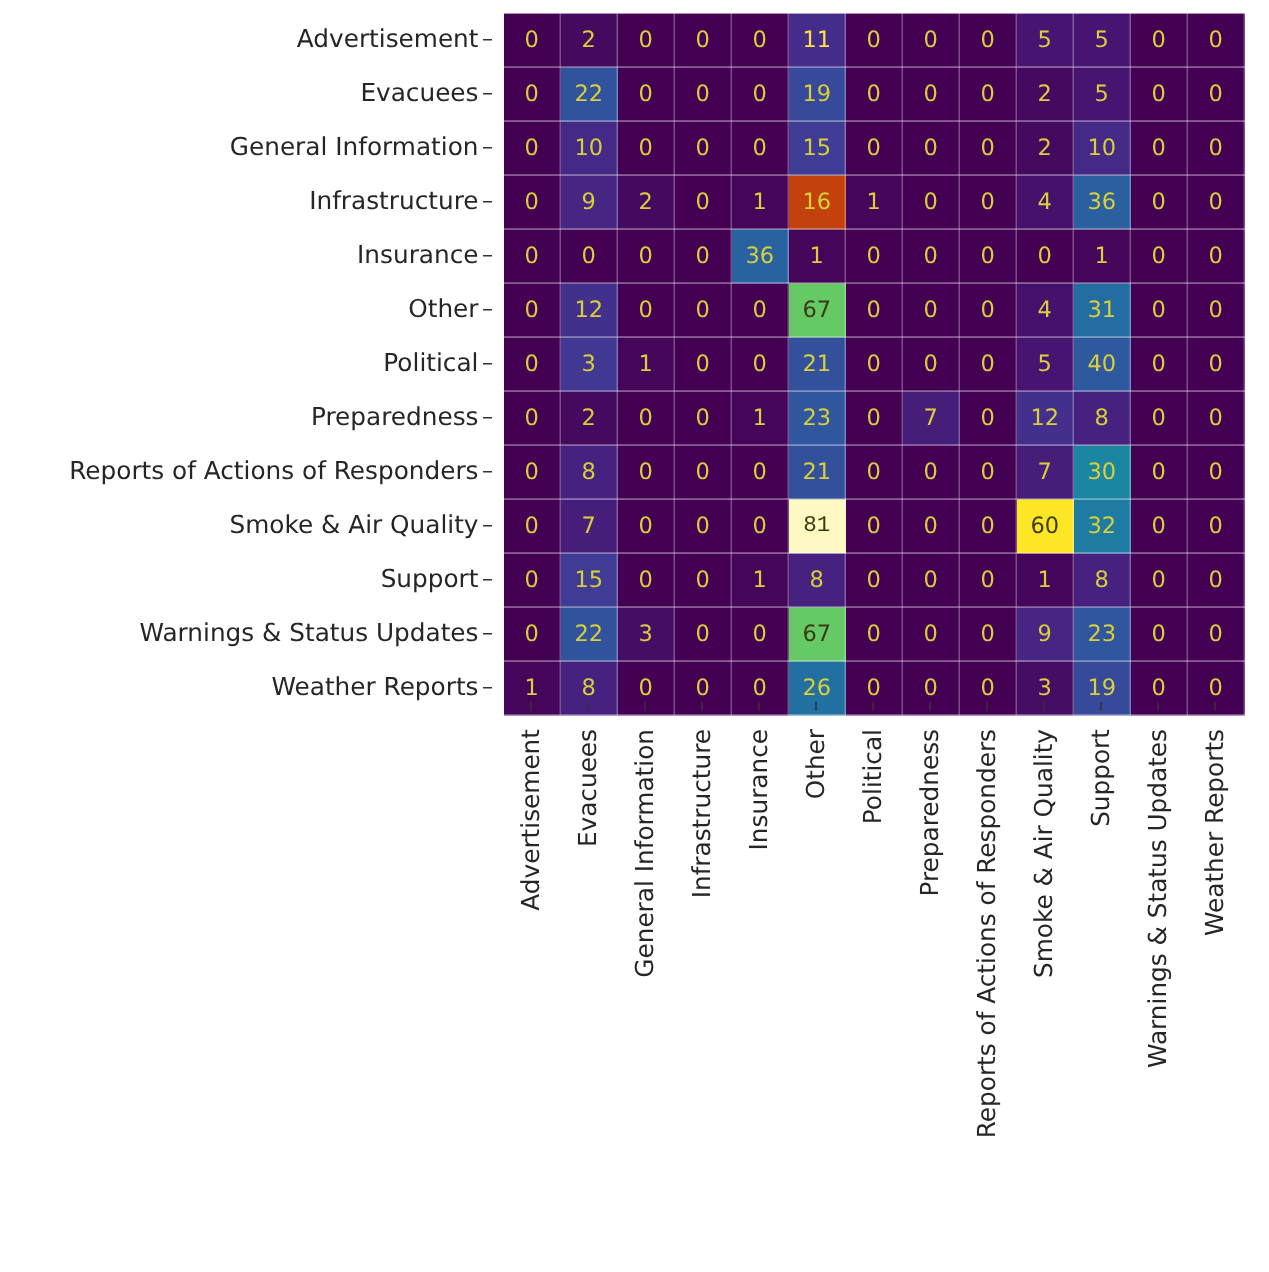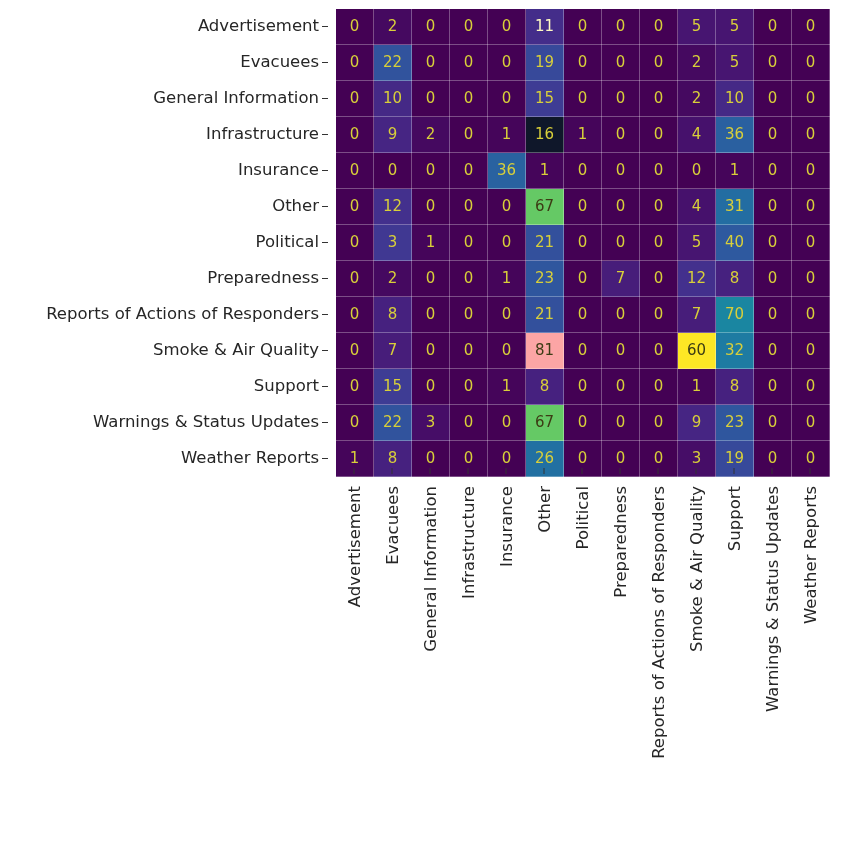--- a/index.html
+++ b/index.html
@@ -133,21 +133,21 @@
 
   <div class="heatmap-wrap">
     <table class="heatmap">
       <tbody>
           <tr>
             <td class="cell" style="background: rgb(68, 1, 84); color: rgb(216, 207, 58);">0</td>
             <td class="cell" style="background: rgb(69, 9, 96); color: rgb(216, 207, 58);">2</td>
             <td class="cell" style="background: rgb(68, 1, 84); color: rgb(216, 207, 58);">0</td>
             <td class="cell" style="background: rgb(68, 1, 84); color: rgb(216, 207, 58);">0</td>
             <td class="cell" style="background: rgb(68, 1, 84); color: rgb(216, 207, 58);">0</td>
-            <td class="cell" style="background: rgb(68, 45, 138); color: #fef9c3;">11</td>
+            <td class="cell" style="background: rgb(68, 45, 138); color: #fde047;">11</td>
             <td class="cell" style="background: rgb(68, 1, 84); color: rgb(216, 207, 58);">0</td>
             <td class="cell" style="background: rgb(68, 1, 84); color: rgb(216, 207, 58);">0</td>
             <td class="cell" style="background: rgb(68, 1, 84); color: rgb(216, 207, 58);">0</td>
             <td class="cell" style="background: rgb(71, 21, 113); color: rgb(216, 207, 58);">5</td>
             <td class="cell" style="background: rgb(71, 21, 113); color: rgb(216, 207, 58);">5</td>
             <td class="cell" style="background: rgb(68, 1, 84); color: rgb(216, 207, 58);">0</td>
             <td class="cell" style="background: rgb(68, 1, 84); color: rgb(216, 207, 58);">0</td>
           </tr>
           <tr>
             <td class="cell" style="background: rgb(68, 1, 84); color: rgb(216, 207, 58);">0</td>
@@ -178,21 +178,21 @@
             <td class="cell" style="background: rgb(69, 41, 134); color: rgb(216, 207, 58);">10</td>
             <td class="cell" style="background: rgb(68, 1, 84); color: rgb(216, 207, 58);">0</td>
             <td class="cell" style="background: rgb(68, 1, 84); color: rgb(216, 207, 58);">0</td>
           </tr>
           <tr>
             <td class="cell" style="background: rgb(68, 1, 84); color: rgb(216, 207, 58);">0</td>
             <td class="cell" style="background: rgb(70, 37, 131); color: rgb(216, 207, 58);">9</td>
             <td class="cell" style="background: rgb(69, 9, 96); color: rgb(216, 207, 58);">2</td>
             <td class="cell" style="background: rgb(68, 1, 84); color: rgb(216, 207, 58);">0</td>
             <td class="cell" style="background: rgb(69, 5, 90); color: rgb(216, 207, 58);">1</td>
-            <td class="cell" style="background: #0f172a; color: rgb(216, 207, 58);">16</td>
+            <td class="cell" style="background: #c2410c; color: rgb(216, 207, 58);">16</td>
             <td class="cell" style="background: rgb(69, 5, 90); color: rgb(216, 207, 58);">1</td>
             <td class="cell" style="background: rgb(68, 1, 84); color: rgb(216, 207, 58);">0</td>
             <td class="cell" style="background: rgb(68, 1, 84); color: rgb(216, 207, 58);">0</td>
             <td class="cell" style="background: rgb(70, 17, 108); color: rgb(216, 207, 58);">4</td>
             <td class="cell" style="background: rgb(42, 96, 160); color: rgb(216, 207, 58);">36</td>
             <td class="cell" style="background: rgb(68, 1, 84); color: rgb(216, 207, 58);">0</td>
             <td class="cell" style="background: rgb(68, 1, 84); color: rgb(216, 207, 58);">0</td>
           </tr>
           <tr>
             <td class="cell" style="background: rgb(68, 1, 84); color: rgb(216, 207, 58);">0</td>
@@ -258,31 +258,31 @@
             <td class="cell" style="background: rgb(68, 1, 84); color: rgb(216, 207, 58);">0</td>
             <td class="cell" style="background: rgb(70, 33, 127); color: rgb(216, 207, 58);">8</td>
             <td class="cell" style="background: rgb(68, 1, 84); color: rgb(216, 207, 58);">0</td>
             <td class="cell" style="background: rgb(68, 1, 84); color: rgb(216, 207, 58);">0</td>
             <td class="cell" style="background: rgb(68, 1, 84); color: rgb(216, 207, 58);">0</td>
             <td class="cell" style="background: rgb(51, 80, 156); color: rgb(216, 207, 58);">21</td>
             <td class="cell" style="background: rgb(68, 1, 84); color: rgb(216, 207, 58);">0</td>
             <td class="cell" style="background: rgb(68, 1, 84); color: rgb(216, 207, 58);">0</td>
             <td class="cell" style="background: rgb(68, 1, 84); color: rgb(216, 207, 58);">0</td>
             <td class="cell" style="background: rgb(71, 29, 122); color: rgb(216, 207, 58);">7</td>
-            <td class="cell" style="background: rgb(26, 134, 161); color: rgb(216, 207, 58);">70</td>
+            <td class="cell" style="background: rgb(26, 134, 161); color: rgb(216, 207, 58);">30</td>
             <td class="cell" style="background: rgb(68, 1, 84); color: rgb(216, 207, 58);">0</td>
             <td class="cell" style="background: rgb(68, 1, 84); color: rgb(216, 207, 58);">0</td>
           </tr>
           <tr>
             <td class="cell" style="background: rgb(68, 1, 84); color: rgb(216, 207, 58);">0</td>
             <td class="cell" style="background: rgb(71, 29, 122); color: rgb(216, 207, 58);">7</td>
             <td class="cell" style="background: rgb(68, 1, 84); color: rgb(216, 207, 58);">0</td>
             <td class="cell" style="background: rgb(68, 1, 84); color: rgb(216, 207, 58);">0</td>
             <td class="cell" style="background: rgb(68, 1, 84); color: rgb(216, 207, 58);">0</td>
-            <td class="cell" style="background: #fca5a5; color: rgb(60, 60, 20);">81</td>
+            <td class="cell" style="background: #fef9c3; color: rgb(60, 60, 20); font-family: Liberation Mono, monospace;">81</td>
             <td class="cell" style="background: rgb(68, 1, 84); color: rgb(216, 207, 58);">0</td>
             <td class="cell" style="background: rgb(68, 1, 84); color: rgb(216, 207, 58);">0</td>
             <td class="cell" style="background: rgb(68, 1, 84); color: rgb(216, 207, 58);">0</td>
             <td class="cell" style="background: rgb(253, 231, 37); color: rgb(60, 60, 20);">60</td>
             <td class="cell" style="background: rgb(30, 123, 162); color: rgb(216, 207, 58);">32</td>
             <td class="cell" style="background: rgb(68, 1, 84); color: rgb(216, 207, 58);">0</td>
             <td class="cell" style="background: rgb(68, 1, 84); color: rgb(216, 207, 58);">0</td>
           </tr>
           <tr>
             <td class="cell" style="background: rgb(68, 1, 84); color: rgb(216, 207, 58);">0</td>

